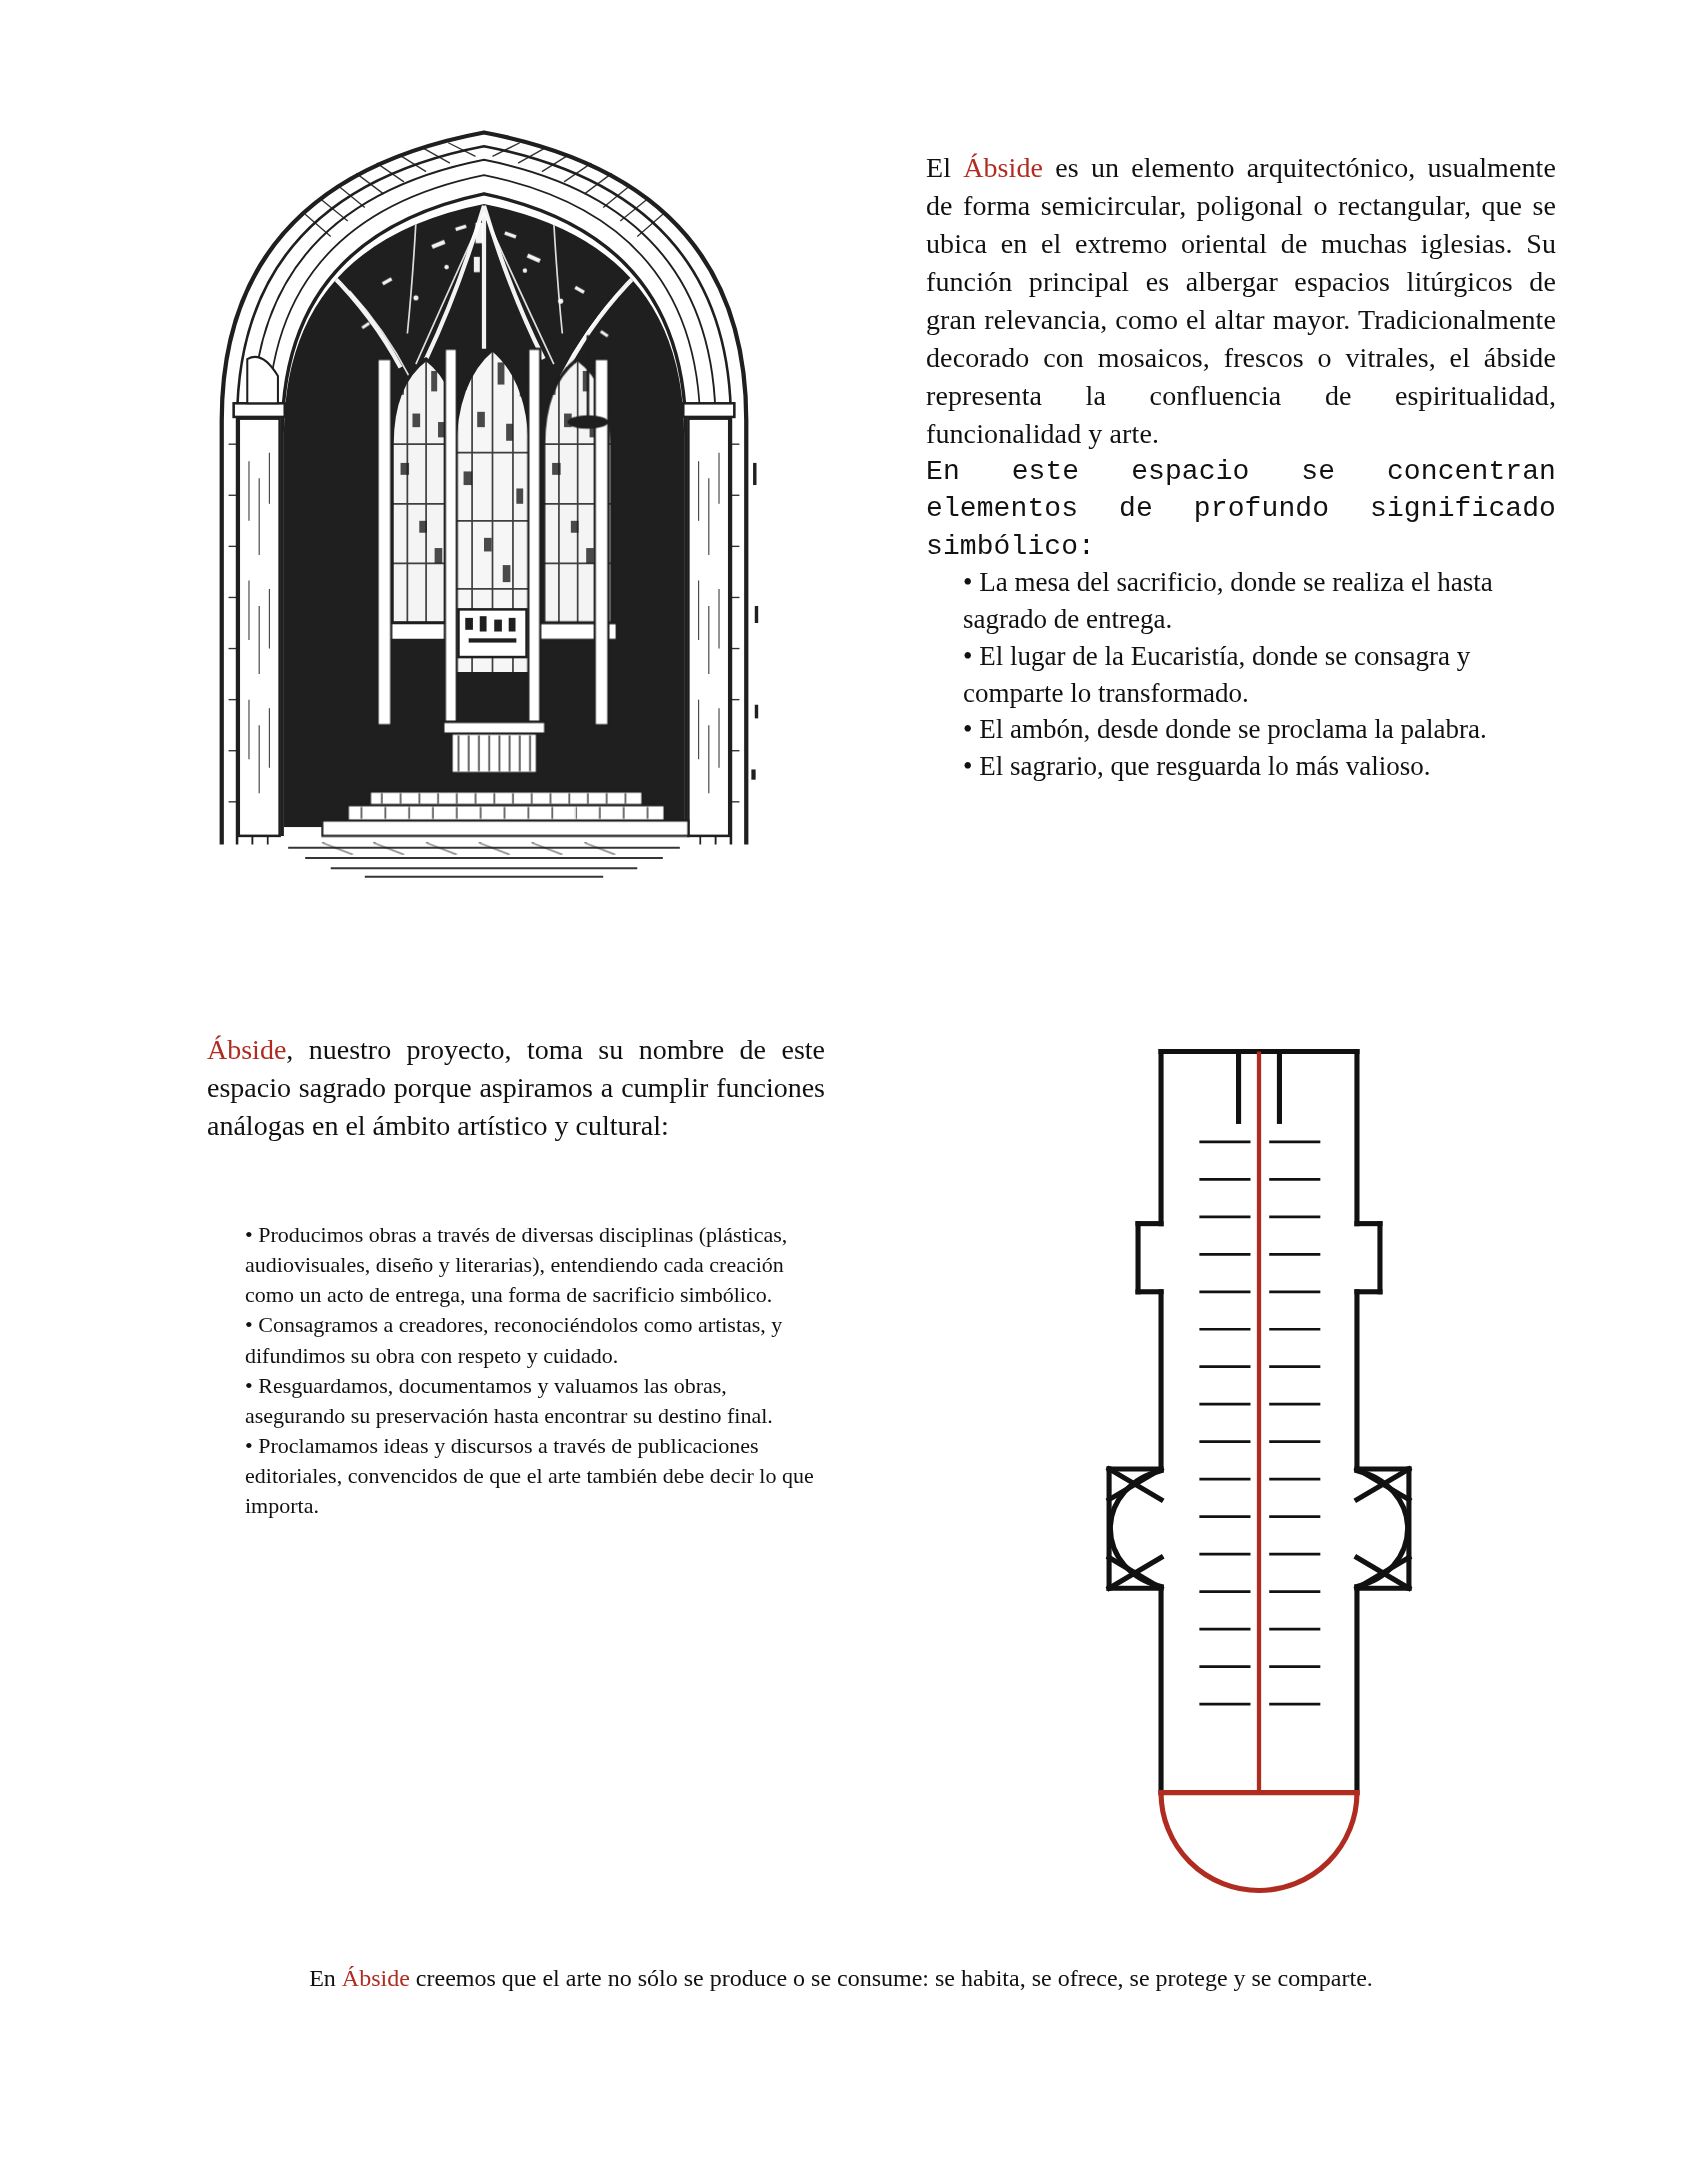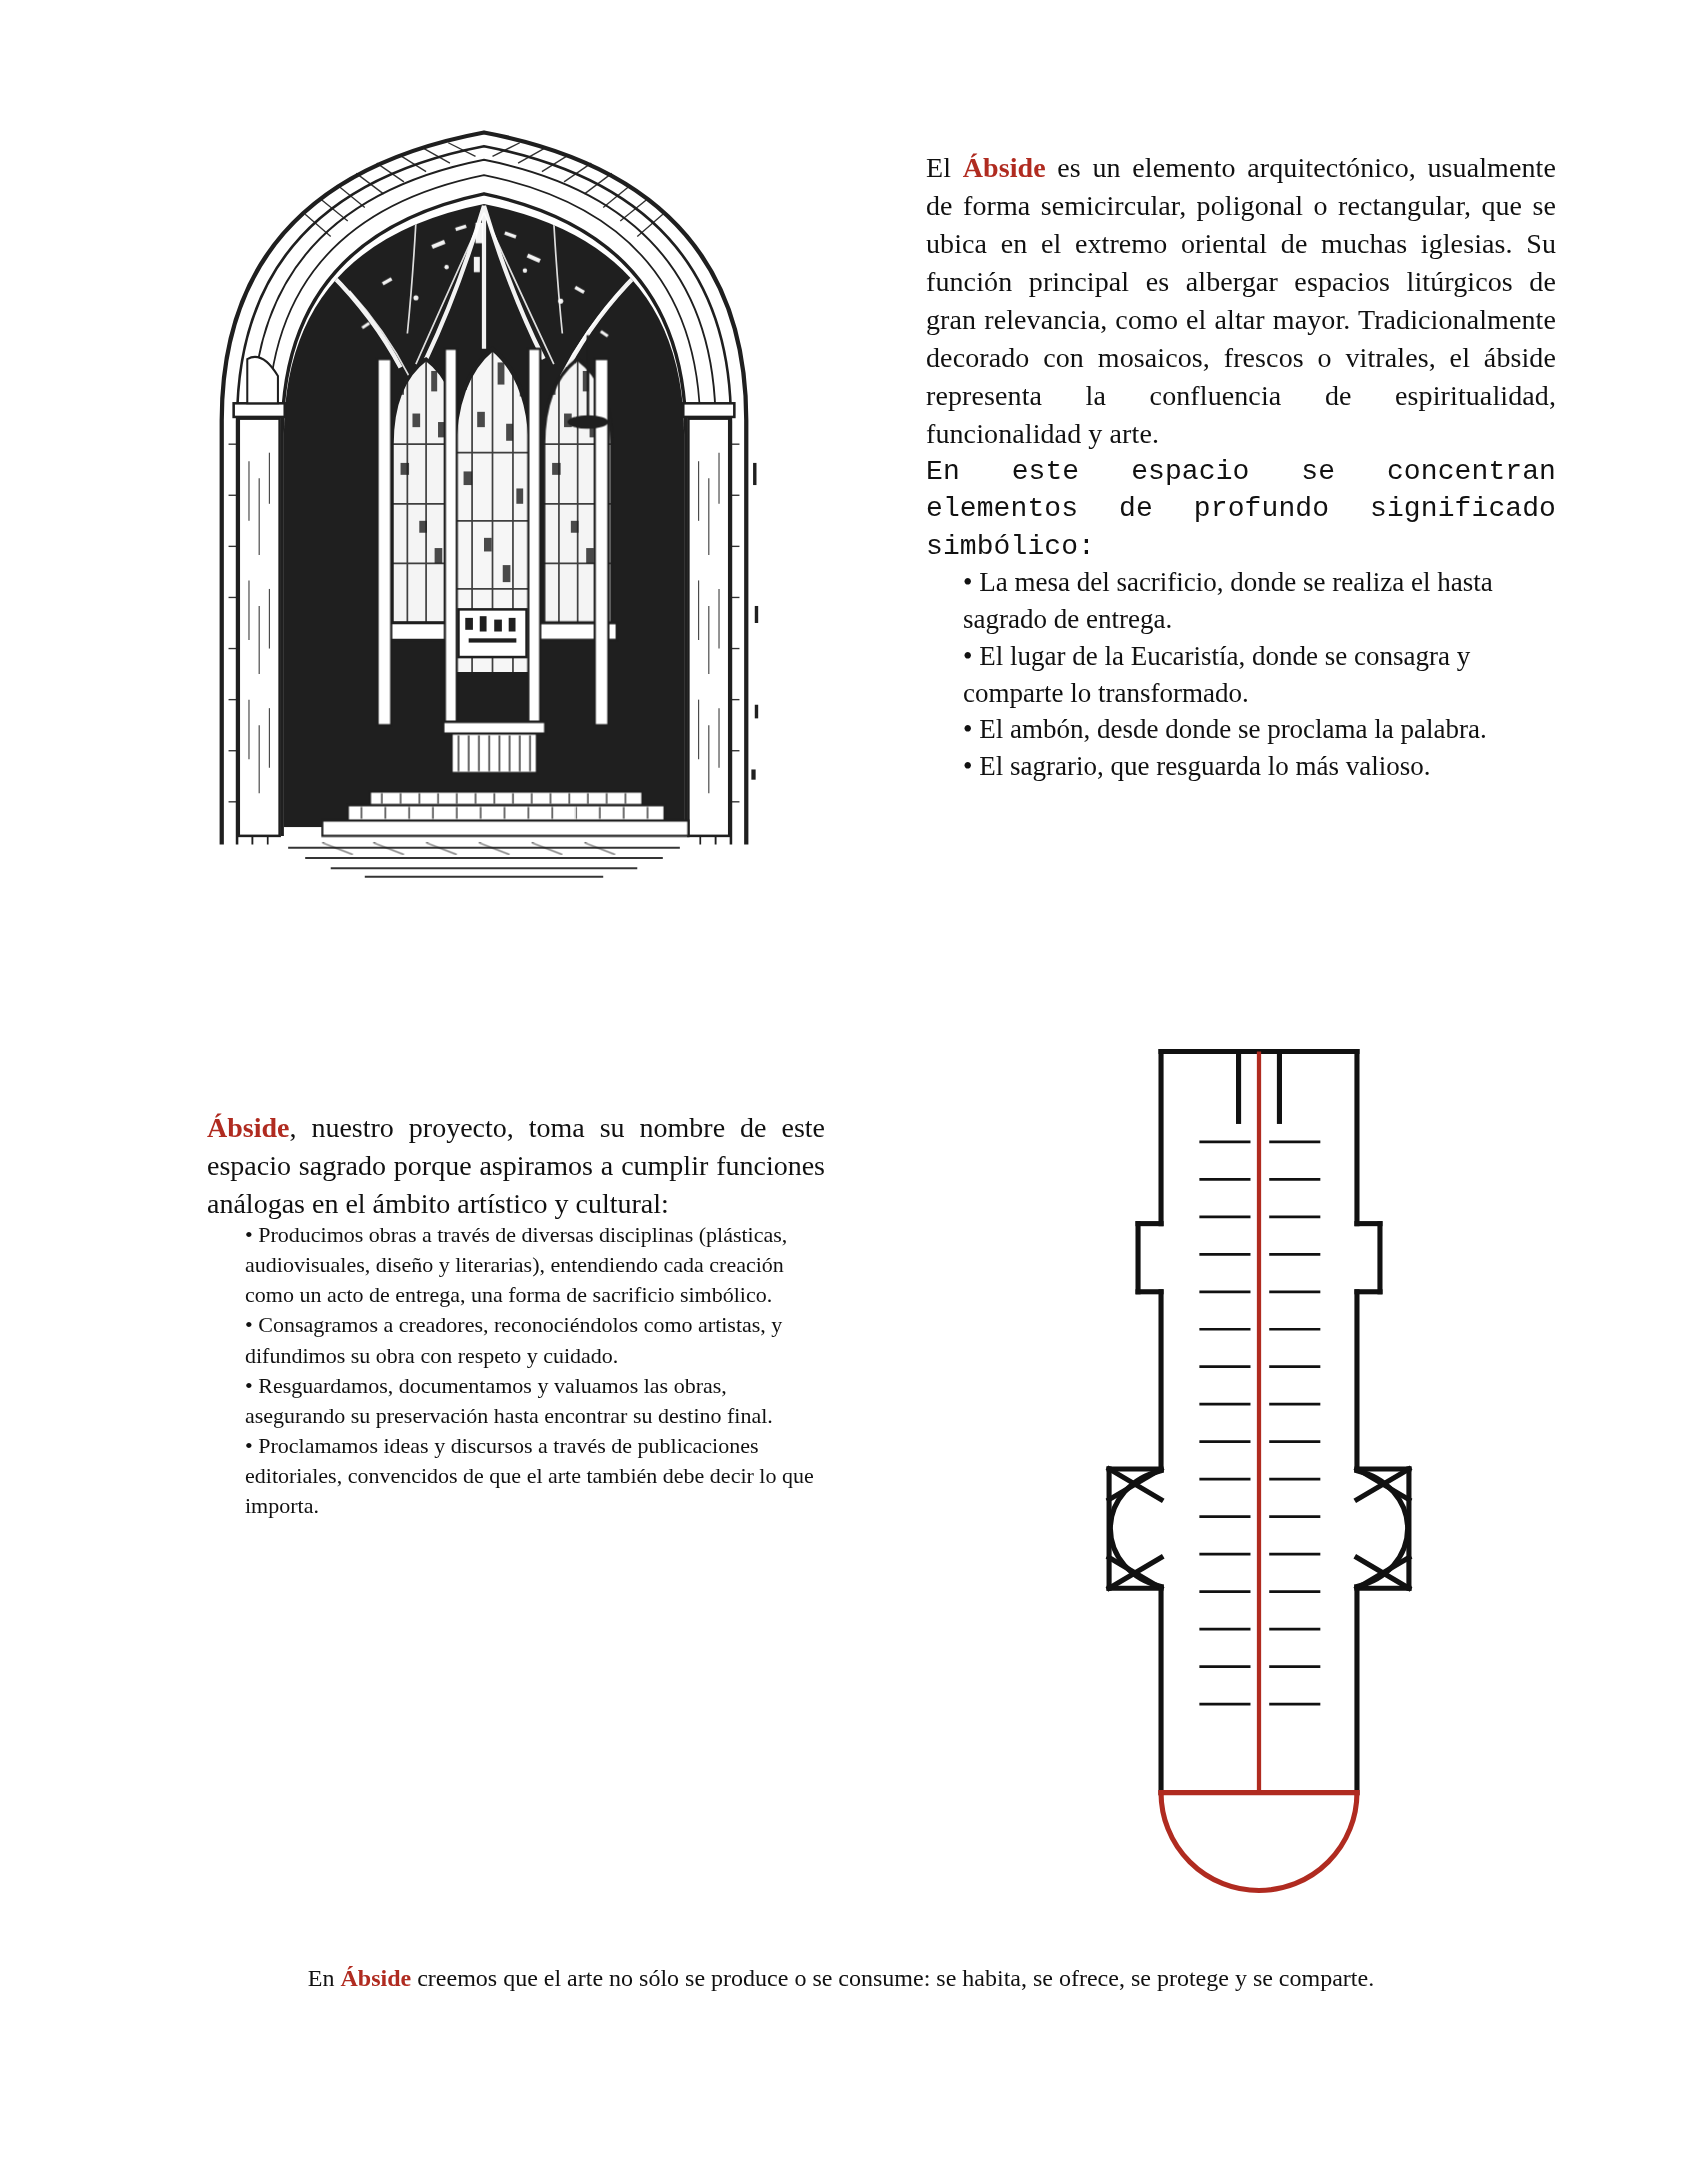--- a/index.html
+++ b/index.html
@@ -48,40 +48,40 @@
   .intro-col p {
     margin: 0;
     font-size: 28px;
     line-height: 1.355;
     text-align: justify;
     text-justify: inter-word;
     letter-spacing: 0.1px;
   }
   .intro-col p + p { margin-top: 0; font-family: Liberation Mono, monospace; }
 
-  .accent { color: #b02b20; font-weight: bold; }
+  .accent { color: #b02b20; }
 
   .bullets {
     position: absolute;
     left: 963px;
     top: 564px;
     width: 588px;
   }
   .bullets .bullet {
     margin: 0;
     font-size: 27px;
     line-height: 1.365;
     text-align: left;
   }
 
   
   .project-col {
     position: absolute;
     left: 207px;
-    top: 1109px;
+    top: 1031px;
     width: 618px;
   }
   .project-col p {
     margin: 0;
     font-size: 28px;
     line-height: 1.36;
     text-align: justify;
   }
 
   .project-bullets {

